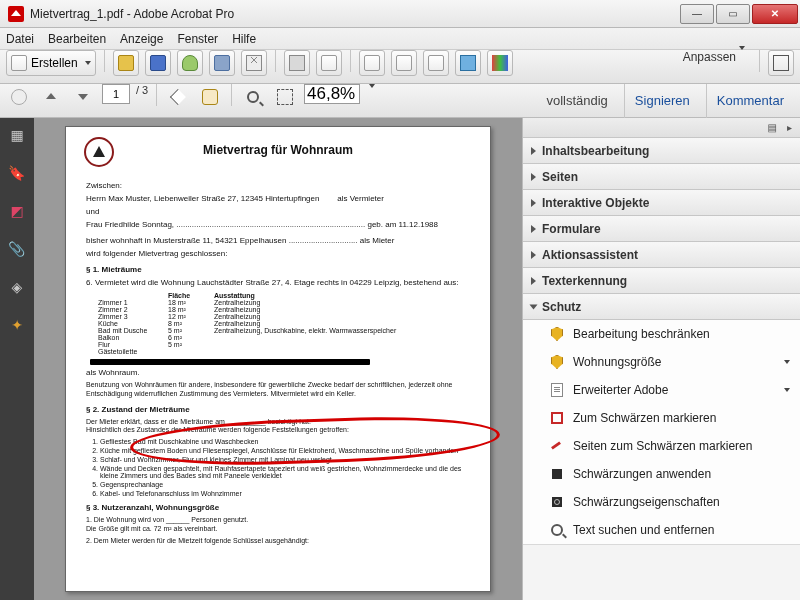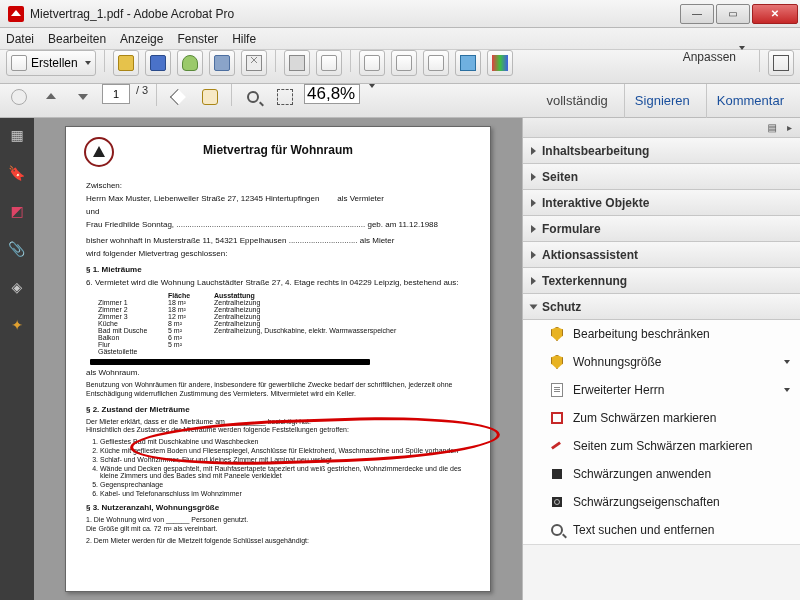--- a/index.html
+++ b/index.html
@@ -325,21 +325,21 @@
           <span class="ricon">
             <span class="shield"></span>
           </span>
           <span>Wohnungsgröße</span>
           <span class="drop rarr"></span>
         </div>
       <div class="rrow">
           <span class="ricon">
             <span class="doci"></span>
           </span>
-          <span>Erweiterter Herrn</span>
+          <span>Erweiterter Adobe</span>
           <span class="drop rarr"></span>
         </div>
       <div class="rrow">
           <span class="ricon">
             <span class="redsq"></span>
           </span>
           <span>Zum Schwärzen markieren</span>
         </div>
       <div class="rrow">
           <span class="ricon">

